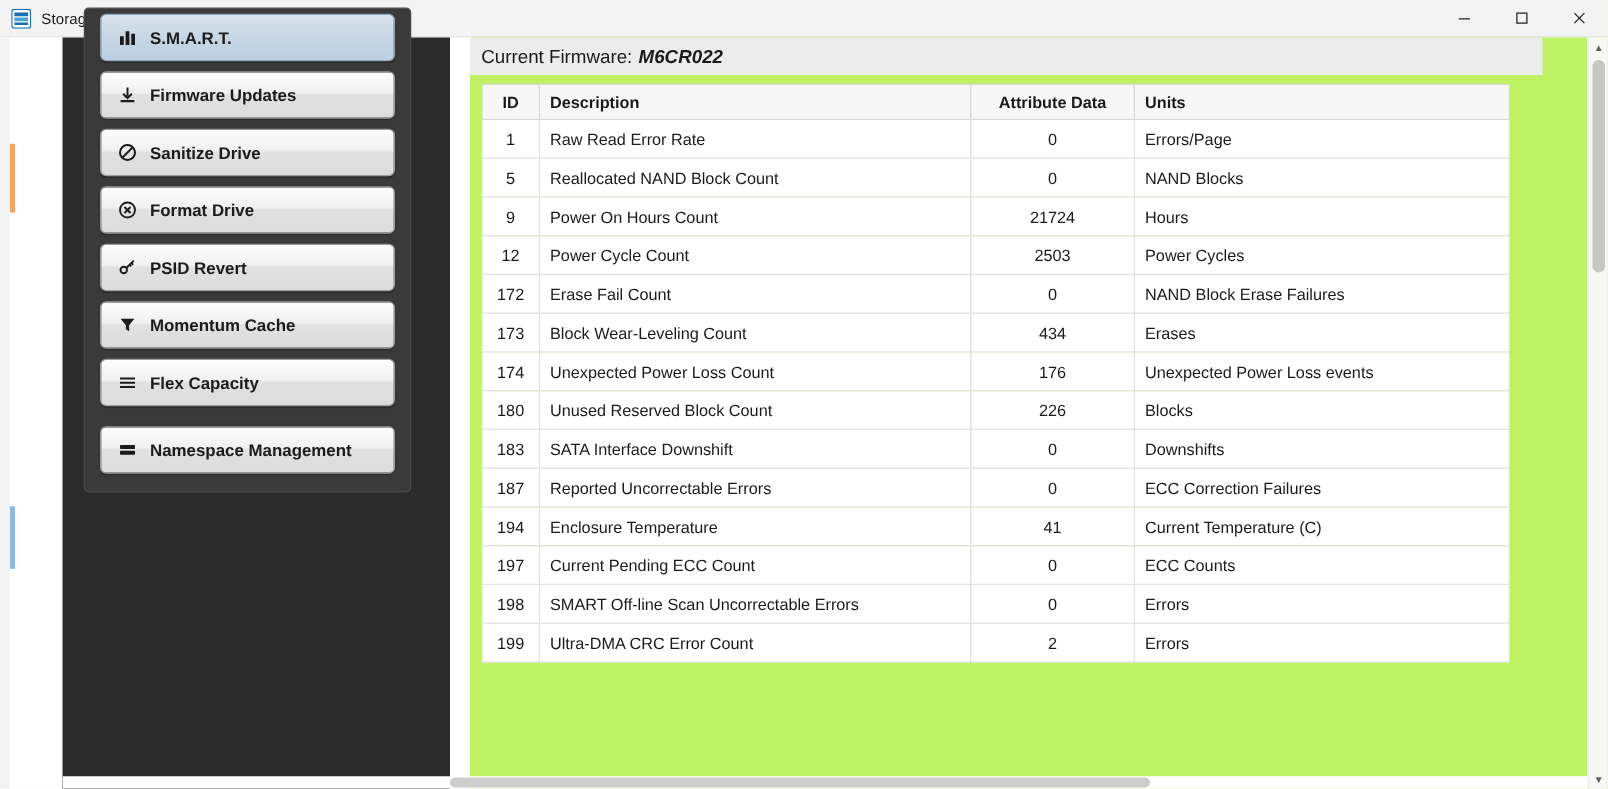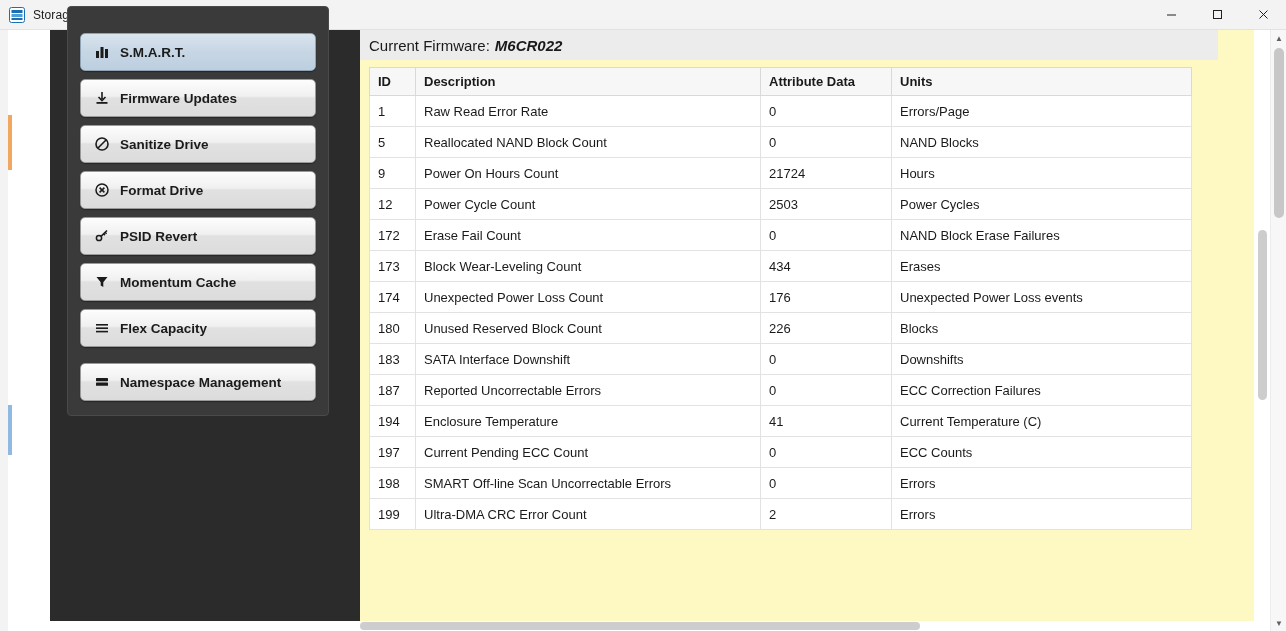--- a/index.html
+++ b/index.html
@@ -78,21 +78,21 @@
     position: absolute; left: 50px; top: 0;
     width: 310px; height: 601px;
     background: #2b2b2b;
   }
   .nav-inner {
     position: absolute; left: 17px; top: -24px;
     width: 262px;
     background: #3a3a3a;
     border: 1px solid #4a4a4a;
     border-radius: 4px;
-    padding: 26px 12px 14px 12px;
+    padding: 4px 12px 14px 12px;
   }
   .nav-item {
     position: relative;
     height: 38px;
     margin-bottom: 8px;
     border-radius: 5px;
     border: 1px solid #9a9a9a;
     background: linear-gradient(to bottom, #fdfdfd 0%, #f0f0f0 45%, #e1e1e1 50%, #dcdcdc 100%);
     display: flex; align-items: center;
     padding-left: 12px;
@@ -109,23 +109,23 @@
     width: 18px; height: 18px;
     margin-right: 9px;
     display: flex; align-items: center; justify-content: center;
     flex: none;
     color: #1b1b1b;
   }
   .nav-item .nav-label { white-space: nowrap; }
 
   
   .main-panel {
-    position: absolute; left: 360px; top: 0;
+    position: absolute; left: 376px; top: 0;
     width: 910px; height: 601px;
-    background: #fef9c3;
+    background: #bef264;
     overflow: hidden;
   }
   .fw-header {
     position: absolute; left: 0; top: 0;
     width: 858px; height: 30px;
     background: #ececec;
     display: flex; align-items: center;
     padding-left: 9px;
     font-size: 15px;
     color: #1a1a1a;
@@ -155,21 +155,21 @@
   table.smart td {
     border: 1px solid #e2e2e2;
     height: 31px;
     padding: 0 8px;
     background: #ffffff;
   }
   table.smart col.c-id { width: 46px; }
   table.smart col.c-desc { width: 345px; }
   table.smart col.c-attr { width: 131px; }
   table.smart col.c-units { width: 300px; }
-  table.smart .num { text-align: left; }
+  table.smart .num { text-align: center; }
 
   
   .vscroll-outer {
     position: absolute; right: 0; top: 0;
     width: 16px; height: 601px;
     background: #f7f7f7;
     border-left: 1px solid #ececec;
   }
   .vscroll-arrow {
     position: absolute; left: 0; width: 16px; height: 16px;

